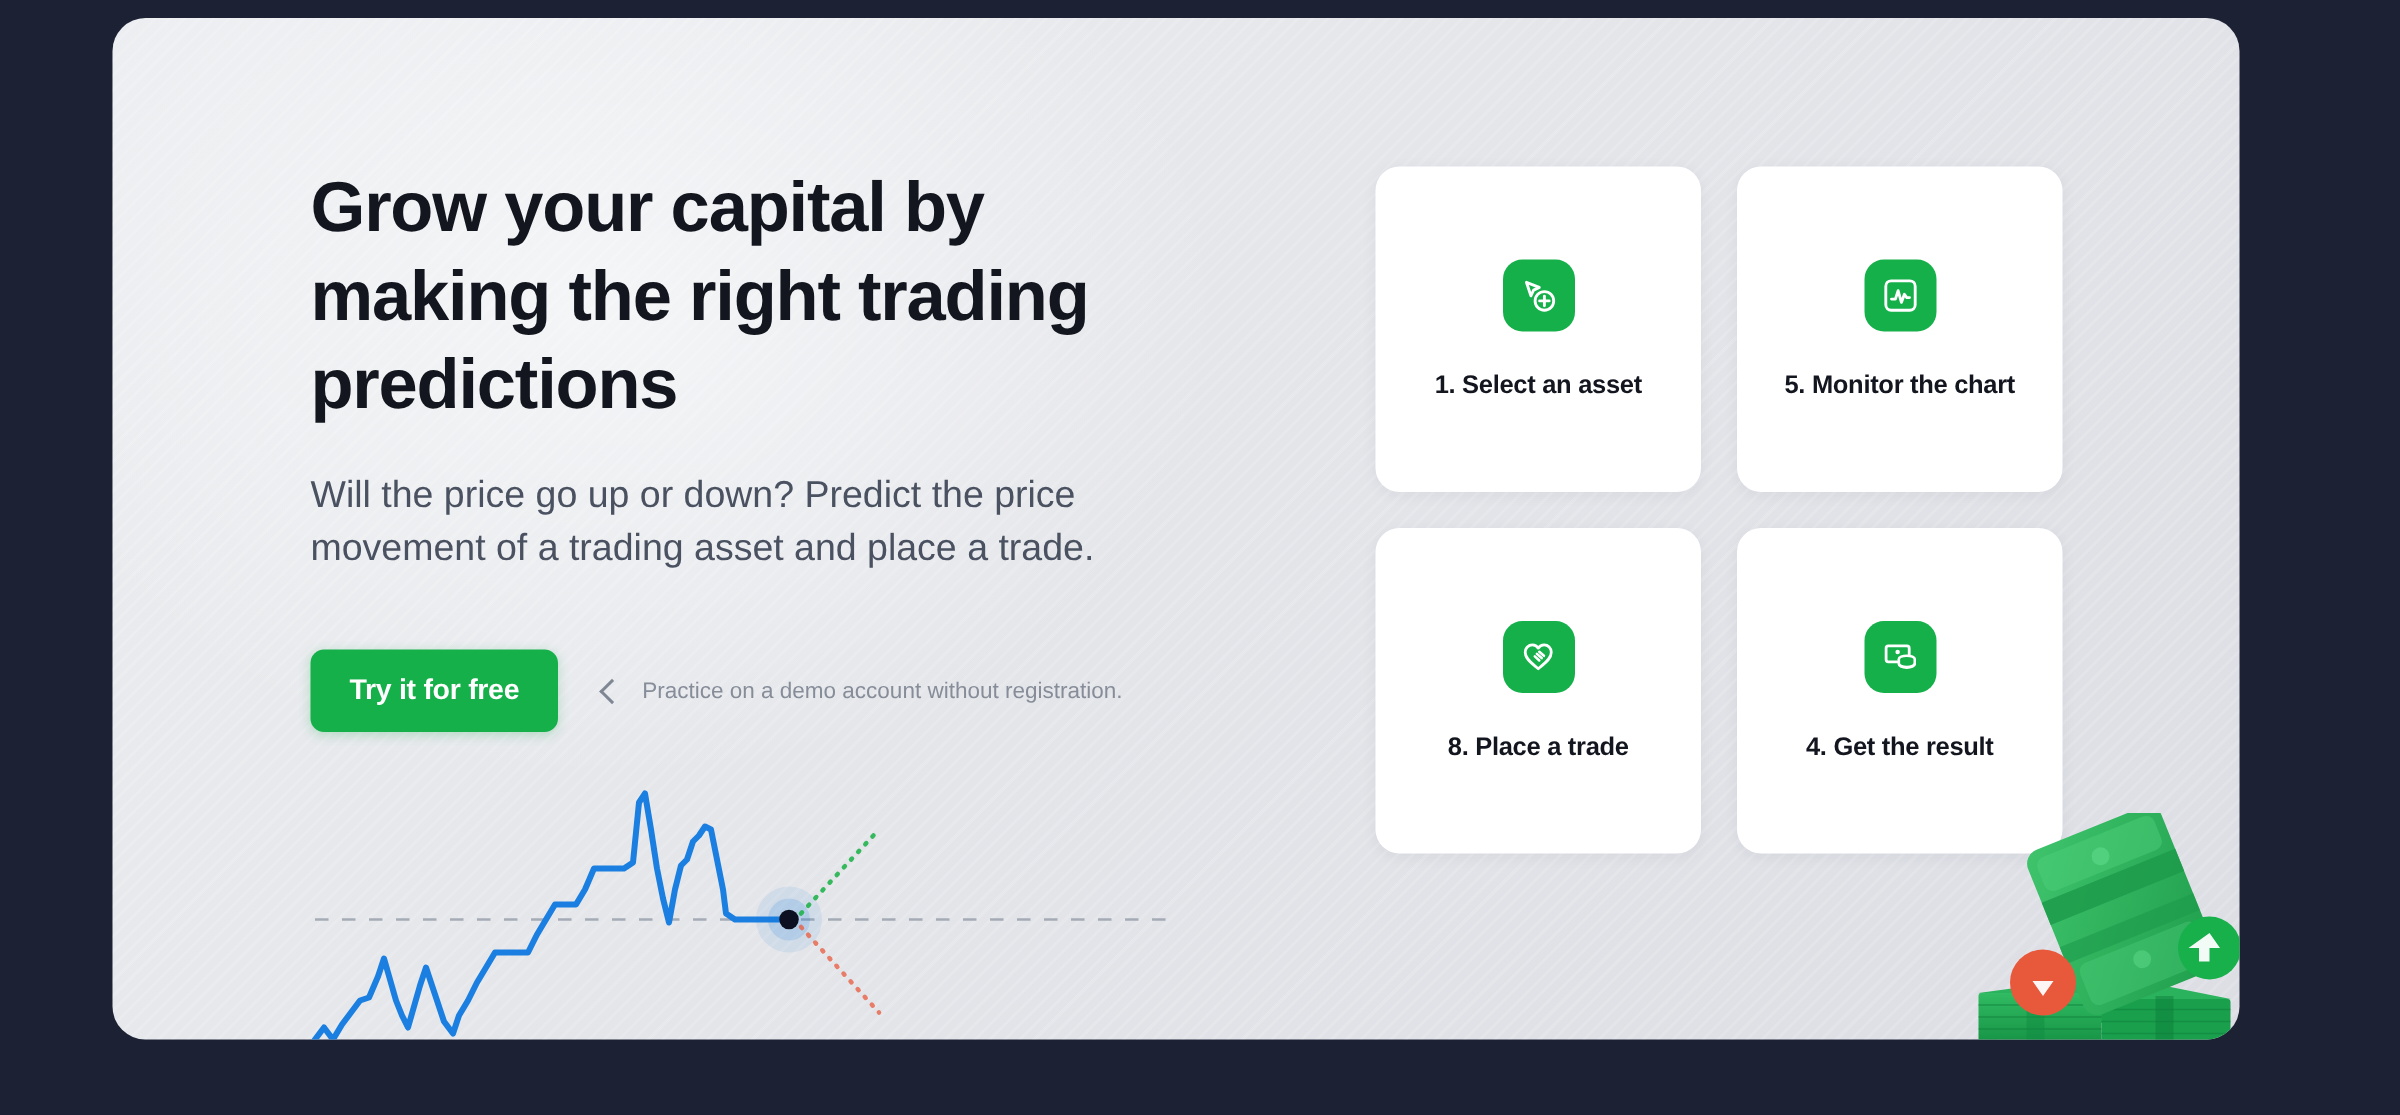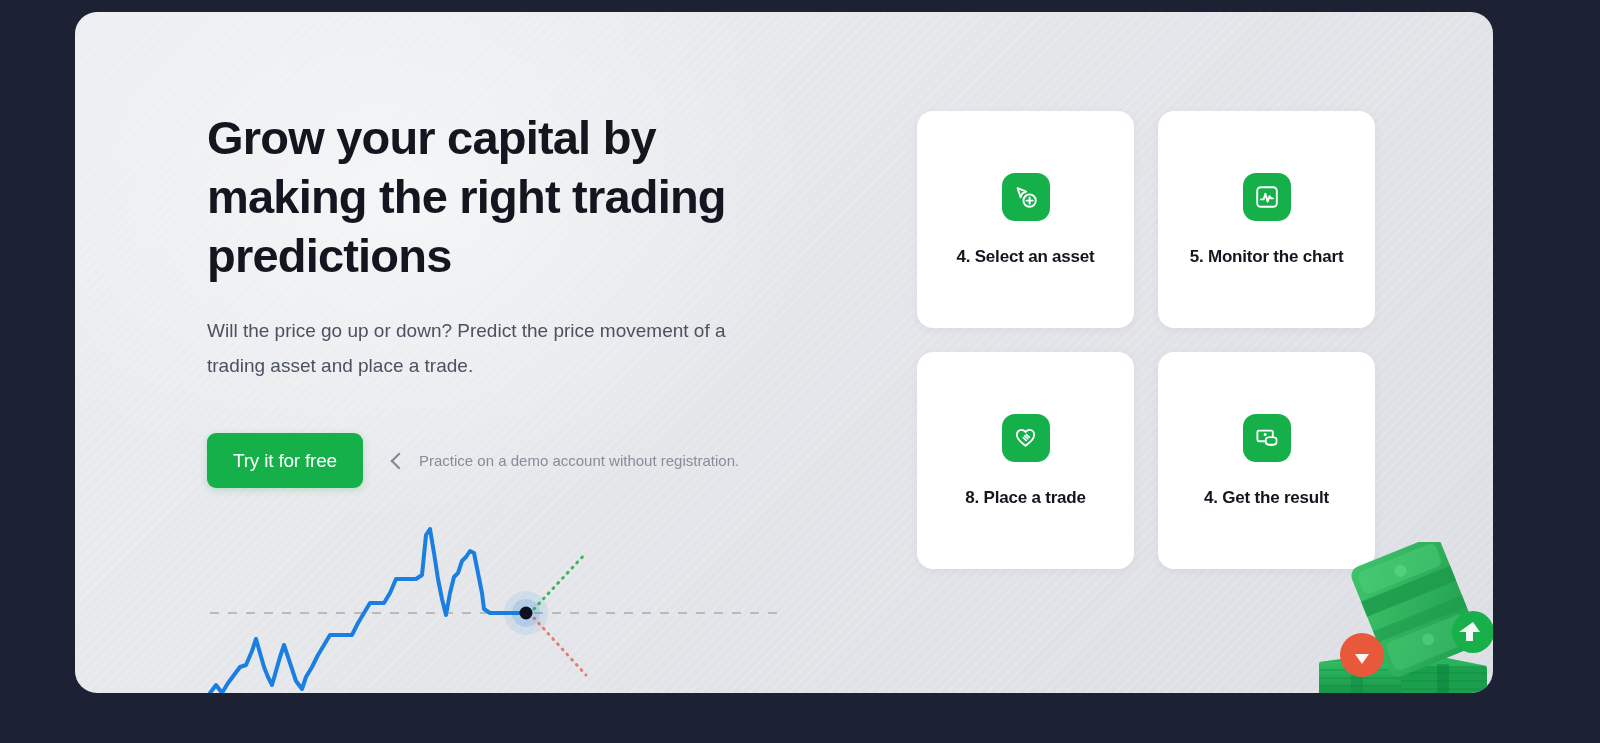--- a/index.html
+++ b/index.html
@@ -65,21 +65,21 @@
   .headline {
     font-size: 47px;
     line-height: 59px;
     font-weight: 700;
     letter-spacing: -0.8px;
     color: #13161f;
   }
 
   .subhead {
     margin-top: 28px;
-    font-size: 19px;
+    font-size: 25px;
     line-height: 35px;
     color: #4a5160;
     max-width: 580px;
   }
 
   .cta-row {
     margin-top: 50px;
     display: flex;
     align-items: center;
   }
@@ -89,21 +89,21 @@
     align-items: center;
     justify-content: center;
     height: 55px;
     padding: 12px 26px;
     border: none;
     border-radius: 9px;
     background: #16b04b;
     color: #ffffff;
     font-family: "Liberation Sans", sans-serif;
     font-size: 19px;
-    font-weight: 400;
+    font-weight: 700;
     letter-spacing: -0.2px;
     cursor: pointer;
     box-shadow: 0 2px 7px rgba(22,176,75,.25);
   }
 
   .cta-note {
     display: flex;
     align-items: center;
     margin-left: 30px;
     color: #868d99;
@@ -225,21 +225,21 @@
 
     <div class="card">
       <div class="card-icon">
         <svg width="26" height="26" viewBox="0 0 26 26" fill="none">
           <path d="M4.6 4.2 L13.2 7.6 L9.4 9.4 L7.6 13.2 Z" fill="none" stroke="#ffffff" stroke-width="1.9" stroke-linejoin="round"></path>
           <circle cx="16.6" cy="16.6" r="6.2" fill="none" stroke="#ffffff" stroke-width="1.9"></circle>
           <line x1="16.6" y1="13.4" x2="16.6" y2="19.8" stroke="#ffffff" stroke-width="1.9" stroke-linecap="round"></line>
           <line x1="13.4" y1="16.6" x2="19.8" y2="16.6" stroke="#ffffff" stroke-width="1.9" stroke-linecap="round"></line>
         </svg>
       </div>
-      <div class="card-label">4. Select an asset</div>
+      <div class="card-label">1. Select an asset</div>
     </div>
 
     <div class="card">
       <div class="card-icon">
         <svg width="26" height="26" viewBox="0 0 26 26" fill="none">
           <rect x="3.2" y="3.2" width="19.6" height="19.6" rx="3.6" fill="none" stroke="#ffffff" stroke-width="1.9"></rect>
           <polyline points="7,15.4 9.6,15.4 11.4,9.8 13.6,17.6 15.6,12.2 17.2,14.4 19,14.4" fill="none" stroke="#ffffff" stroke-width="1.9" stroke-linejoin="round" stroke-linecap="round"></polyline>
         </svg>
       </div>
       <div class="card-label">5. Monitor the chart</div>

